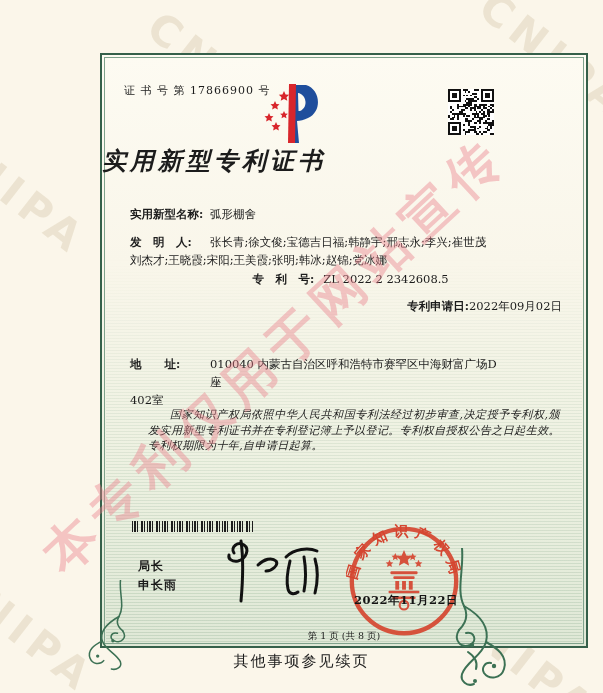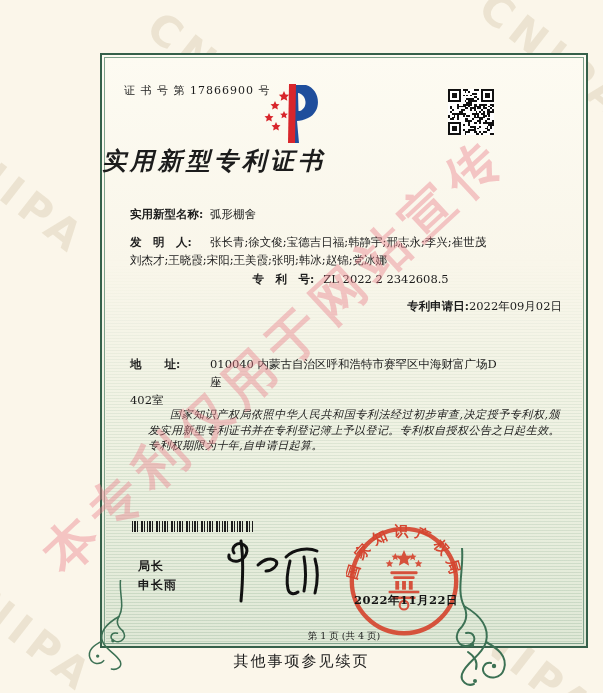--- a/index.html
+++ b/index.html
@@ -396,21 +396,21 @@
       <rect x="51" y="60" width="4" height="9"></rect>
       <rect x="58" y="60" width="4" height="9"></rect>
       <rect x="65" y="60" width="4" height="9"></rect>
       <rect x="44" y="70" width="32" height="2.6" rx="1"></rect>
       <rect x="48" y="76" width="24" height="2.6" rx="1"></rect>
       <circle cx="60" cy="85" r="4.5" fill="none" stroke="#d54530" stroke-width="2.2"></circle>
     </g>
   </svg>
   <div class="seal-date">2022年11月22日</div>
 
-  <div class="page-ind">第 1 页 (共 4 页)</div>
+  <div class="page-ind">第 1 页 (共 8 页)</div>
 </div>
 
 <svg class="flourish fl-right" viewBox="0 0 66 142" fill="none" stroke="#3c7154" stroke-width="2" stroke-linecap="round">
   <path d="M10 0 C12 22 4 42 12 58 C17 68 13 76 7 82"></path>
   <path d="M7 82 C1 92 9 101 18 97 C26 93 22 83 14 85"></path>
   <path d="M12 58 C26 66 38 78 34 94 C30 108 14 114 10 126 C8 133 15 139 22 136"></path>
   <path d="M34 94 C45 100 56 108 52 121 C49 131 37 132 32 125 C29 120 33 114 39 115"></path>
   <path d="M16 104 C22 108 26 114 24 121"></path>
   <circle cx="20" cy="97" r="2.2" fill="#3c7154" stroke="none"></circle>
   <circle cx="42" cy="118" r="2.2" fill="#3c7154" stroke="none"></circle>

